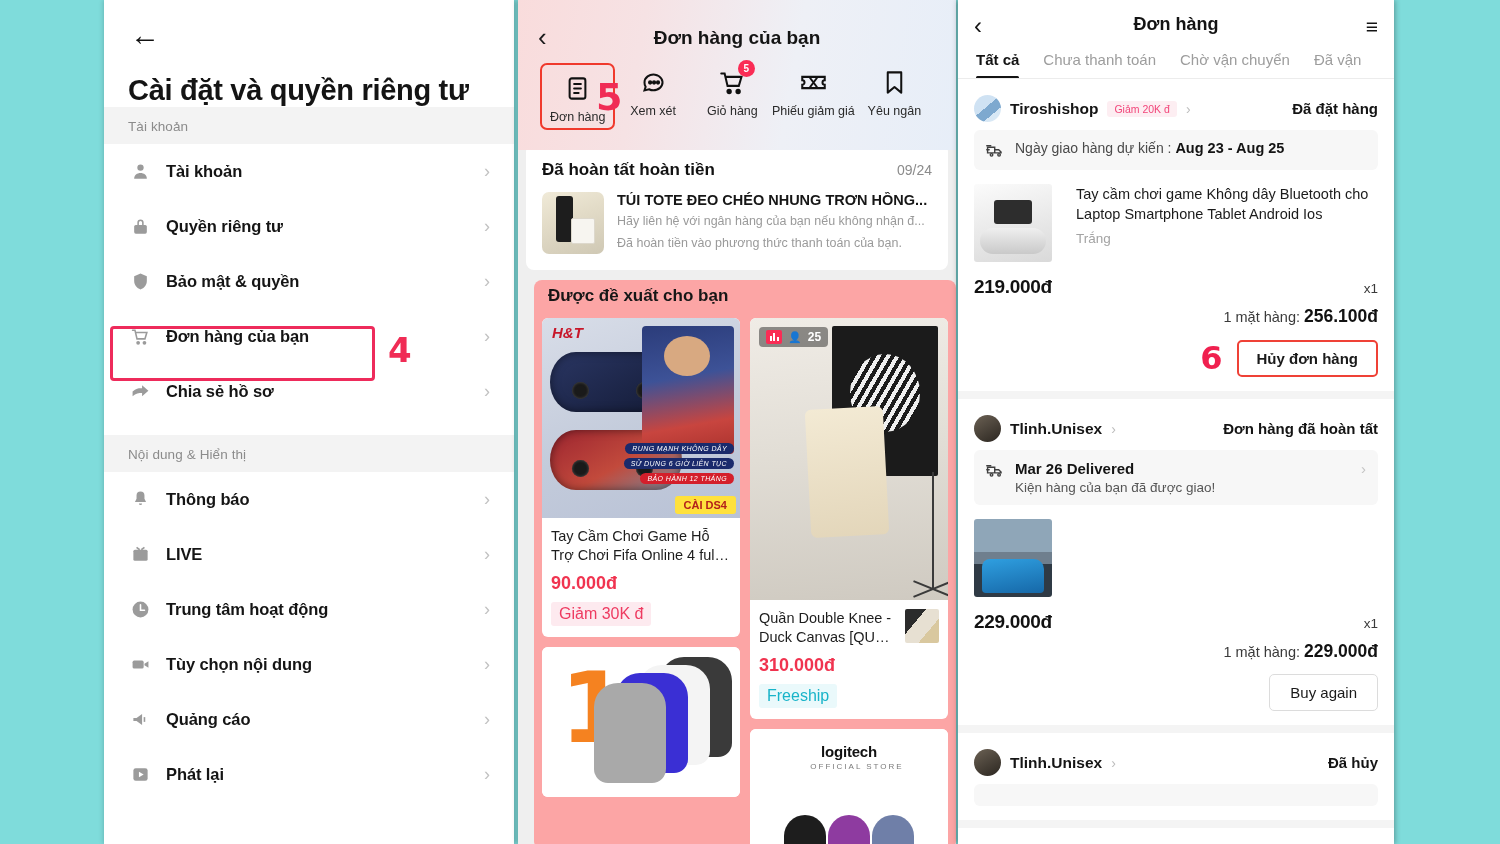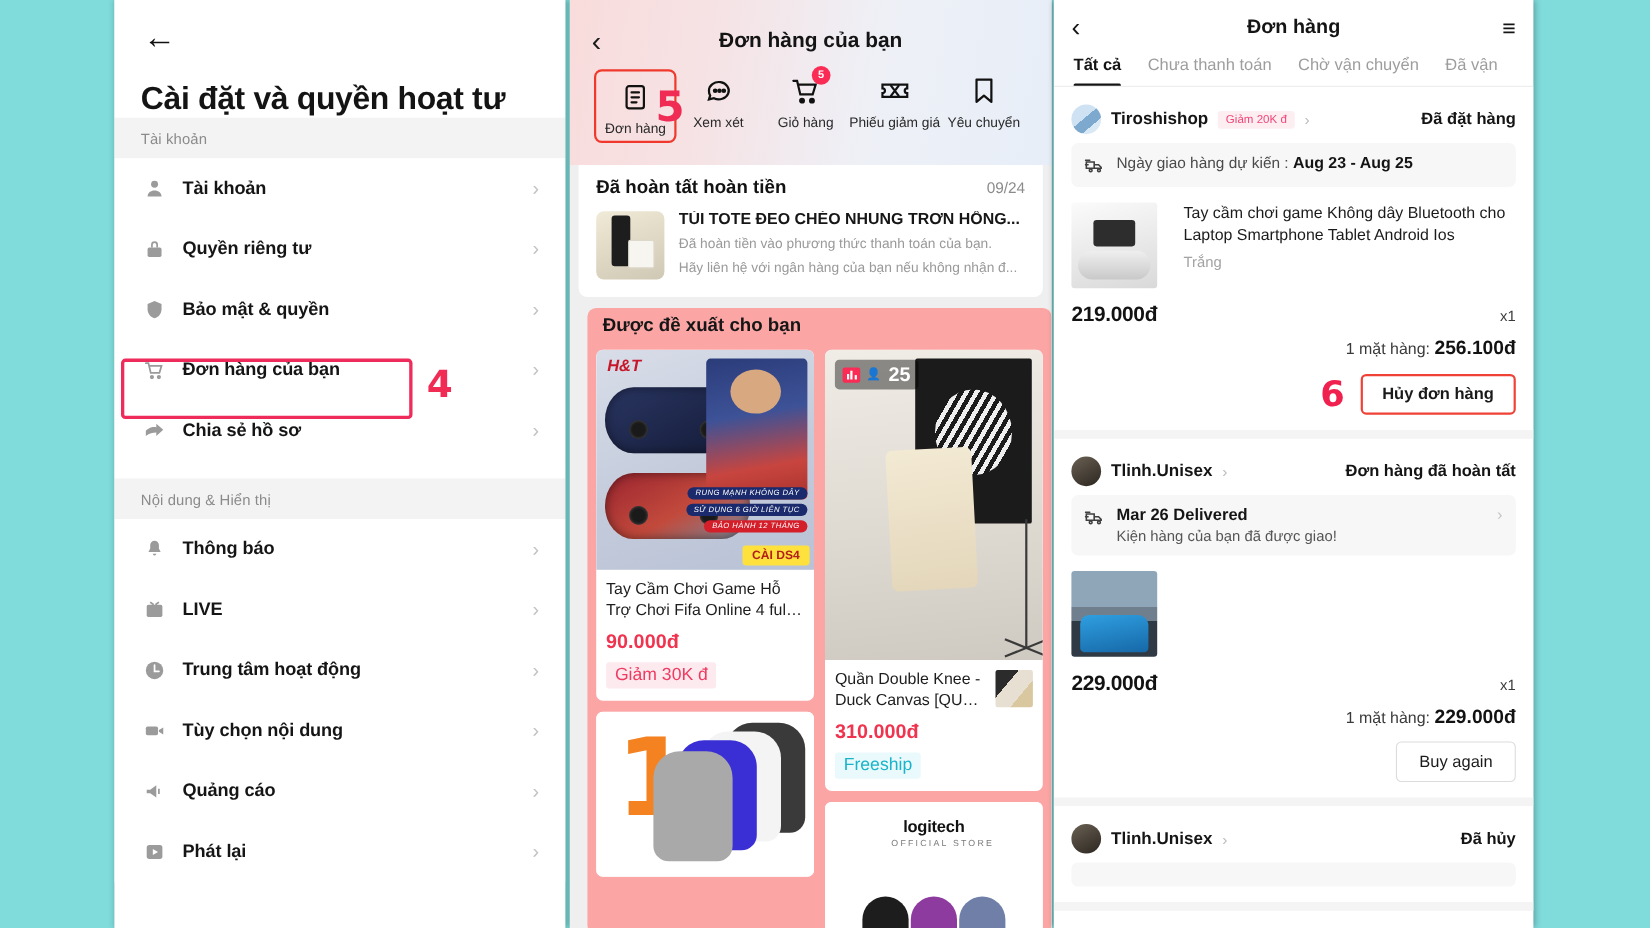--- a/index.html
+++ b/index.html
@@ -140,21 +140,21 @@
            background:linear-gradient(175deg,#f3ead4,#e3d6ba); border-radius:6px; transform:rotate(-3deg); }
   .tripod { position:absolute; right:14px; bottom:10px; width:2px; height:118px; background:#3a3a3a; }
   .tripod::before{content:"";position:absolute;left:-20px;bottom:0;width:42px;height:2px;background:#3a3a3a;transform:rotate(22deg);}
   .tripod::after{content:"";position:absolute;left:-20px;bottom:0;width:42px;height:2px;background:#3a3a3a;transform:rotate(-22deg);}
   .live-pill { position:absolute; left:9px; top:9px; display:flex; align-items:center; gap:6px;
                background:rgba(0,0,0,.42); border-radius:4px; padding:3px 7px; }
   .live-pill .eqbox { background:#fa2c55; width:16px;height:14px;border-radius:2px;
      display:flex;align-items:flex-end;justify-content:center;gap:1.5px;padding-bottom:3px;}
   .live-pill .eqbox i{display:block;width:2px;background:#fff;}
   .live-pill .eqbox i:nth-child(1){height:5px}.live-pill .eqbox i:nth-child(2){height:8px}.live-pill .eqbox i:nth-child(3){height:4px}
-  .live-pill .cnt { color:#fff; font-size:18px; font-weight:700; }
+  .live-pill .cnt { color:#fff; font-size:12px; font-weight:700; }
   .live-foot { position:absolute; left:0; right:0; bottom:0; height:30px;
                background:linear-gradient(transparent,rgba(0,0,0,.45)); display:flex; align-items:center; gap:6px; padding:0 9px; }
   .live-foot .av { width:16px;height:16px;border-radius:50%;background:#d9d9d9; }
   .live-foot .nm { color:#fff; font-size:11.5px; }
   .pname-row { display:flex; gap:8px; align-items:flex-start; }
   .mini-thumb { width:34px;height:34px;flex:0 0 34px;border-radius:2px;
                 background:linear-gradient(130deg,#2b2b2b 0 34%,#e7e0d2 34% 67%,#d9c89f 67%); }
 
   
   .art-shirts { height:150px; background:#fff; position:relative; overflow:hidden;}
@@ -226,21 +226,21 @@
   .step-6 { position:static; font-size:32px; color:#f0204f; font-weight:800; font-family:"DejaVu Sans",sans-serif; }
 </style>
 </head>
 <body>
 
 <div class="stage">
 
   <div class="panel p1">
     <div class="p1-top">
       <div class="back-arrow">←</div>
-      <div class="p1-title">Cài đặt và quyền hoạt tư</div>
+      <div class="p1-title">Cài đặt và quyền riêng tư</div>
     </div>
 
     <div class="sec-head">Tài khoản</div>
     <div class="list">
 
       <div class="row">
         <span class="ico">
           <svg viewBox="0 0 24 24" fill="currentColor">
               <circle cx="12" cy="7" r="4"></circle>
               <path d="M4 21c0-4.4 3.6-7 8-7s8 2.6 8 7z"></path>
@@ -420,38 +420,38 @@
           </span>
           <span class="tlab">Phiếu giảm giá</span>
         </div>
 
         <div class="p2-tab">
           <span class="tico">
             <svg viewBox="0 0 24 24" fill="none" stroke="currentColor" stroke-width="1.8" stroke-linejoin="round">
                 <path d="M6 3h12v18l-6-5-6 5z"></path>
               </svg>
           </span>
-          <span class="tlab">Yêu chuyển</span>
+          <span class="tlab">Yêu ngân</span>
         </div>
       </div>
     </div>
 
     <div class="p2-body">
 
       <div class="card first">
         <div class="card-row1">
           <span class="card-ttl">Đã hoàn tất hoàn tiền</span>
           <span class="card-date">09/24</span>
         </div>
         <div class="refund-item">
           <div class="thumb bag"></div>
           <div class="ri-text">
             <div class="ri-name">TÚI TOTE ĐEO CHÉO NHUNG TRƠN HỒNG...</div>
+            <div class="ri-sub">Hãy liên hệ với ngân hàng của bạn nếu không nhận đ...</div>
             <div class="ri-sub">Đã hoàn tiền vào phương thức thanh toán của bạn.</div>
-            <div class="ri-sub">Hãy liên hệ với ngân hàng của bạn nếu không nhận đ...</div>
           </div>
         </div>
       </div>
 
       <div class="card" style="padding:0;margin:0 0 0 16px;background:#fca5a5;">
         <div class="reco-ttl">Được đề xuất cho bạn</div>
 
         <div class="grid">
 
           <div class="col">

